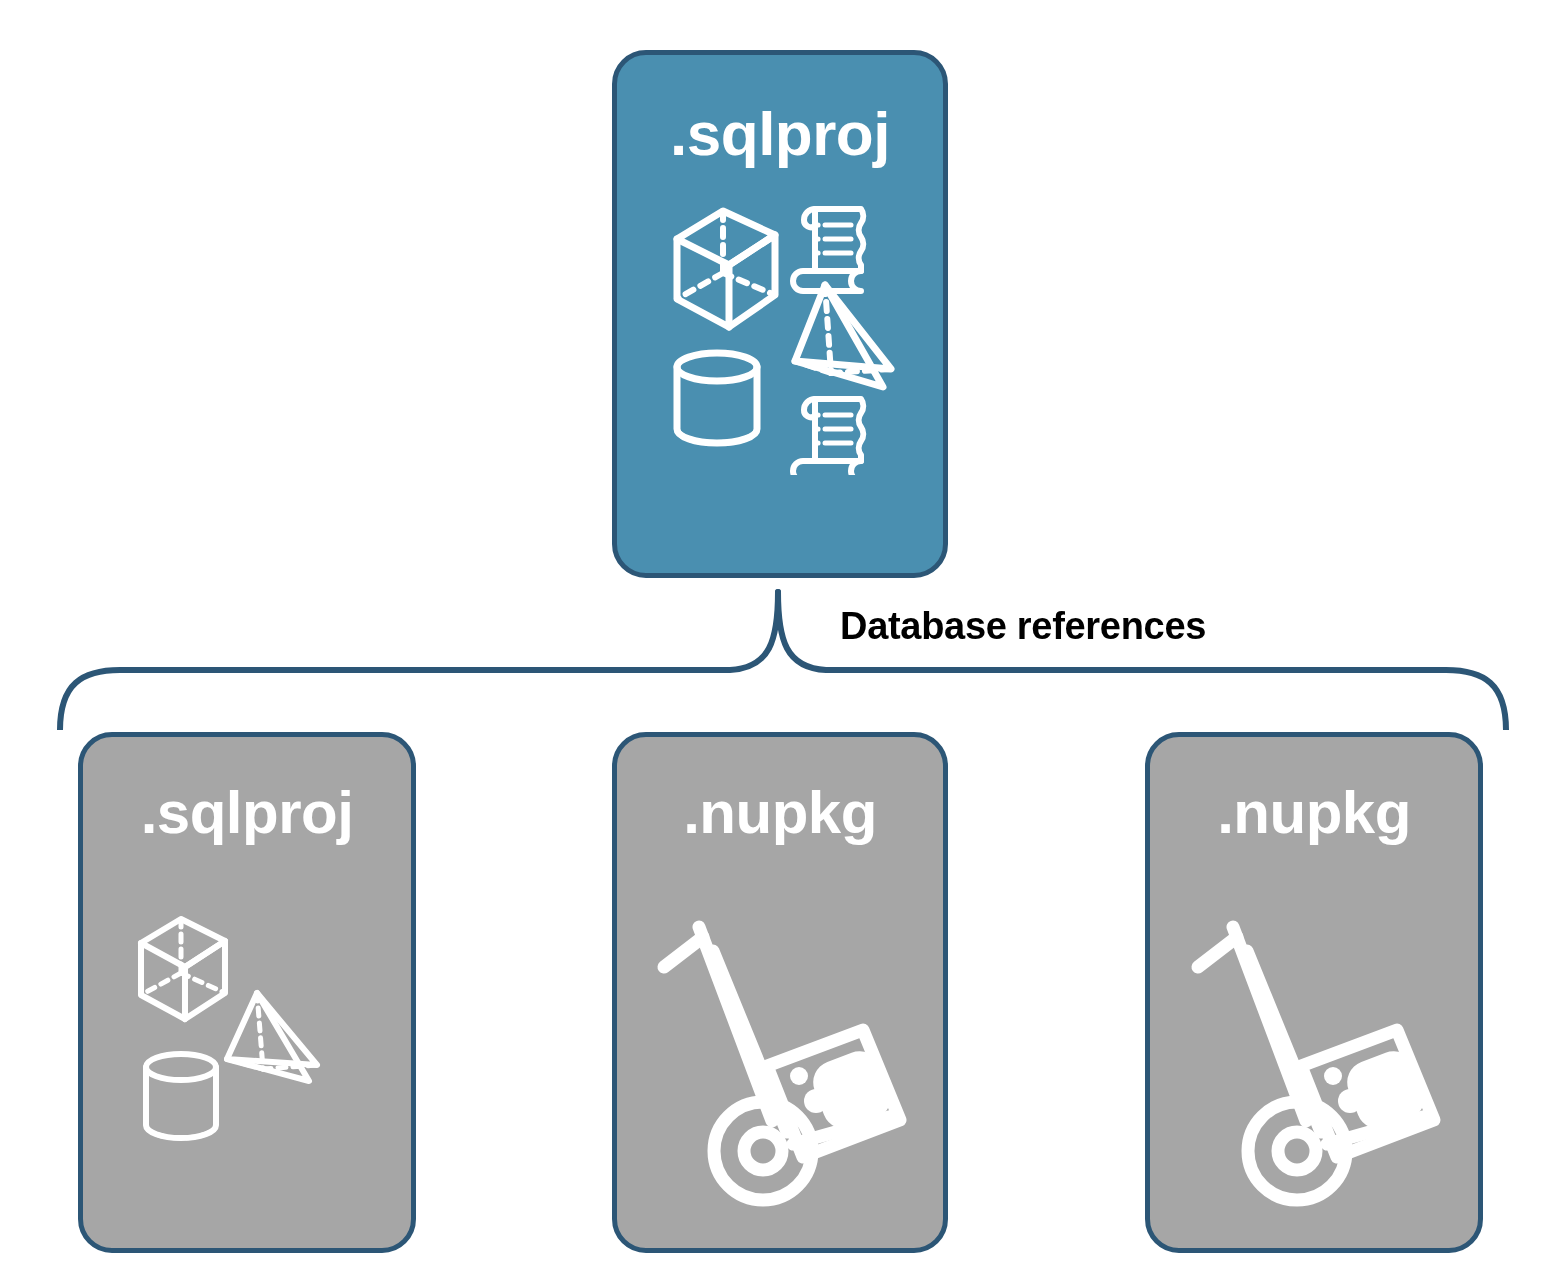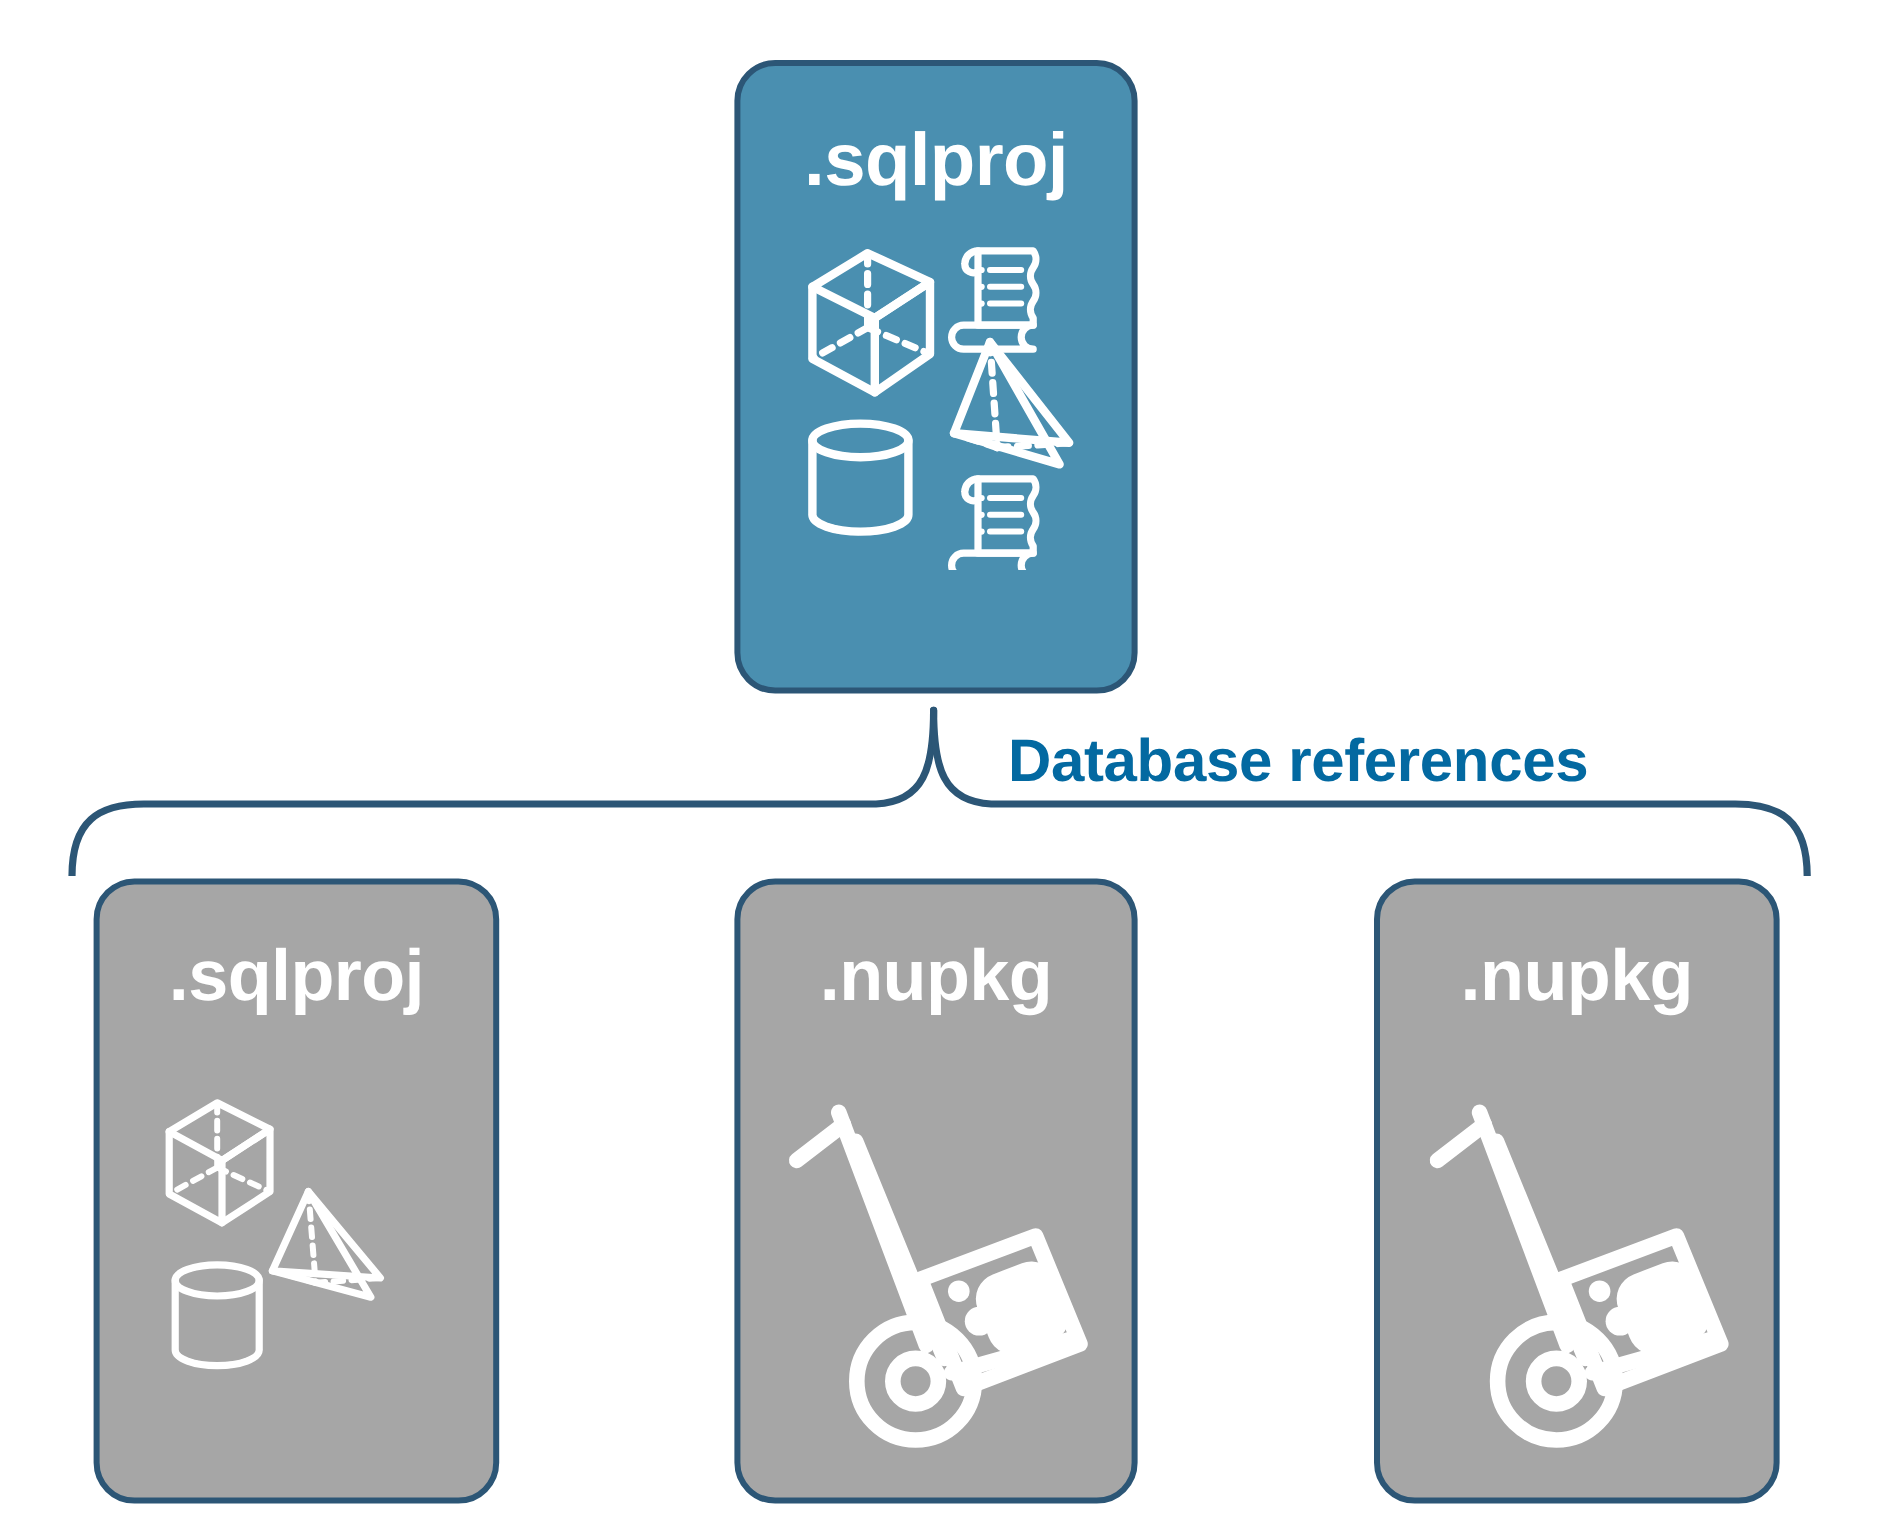--- a/index.html
+++ b/index.html
@@ -93,23 +93,23 @@
     width: 1506px;
     height: 150px;
     pointer-events: none;
   }
 
   
   #bracket-label {
     position: absolute;
     left: 840px;
     top: 585px;
-    font-size: 50px;
+    font-size: 38px;
     font-weight: bold;
-    color: #0369a1;
+    color: #000000;
     letter-spacing: -0.3px;
     white-space: nowrap;
     user-select: none;
   }
 </style>
 </head>
 <body>
 
 <div id="stage">
 

